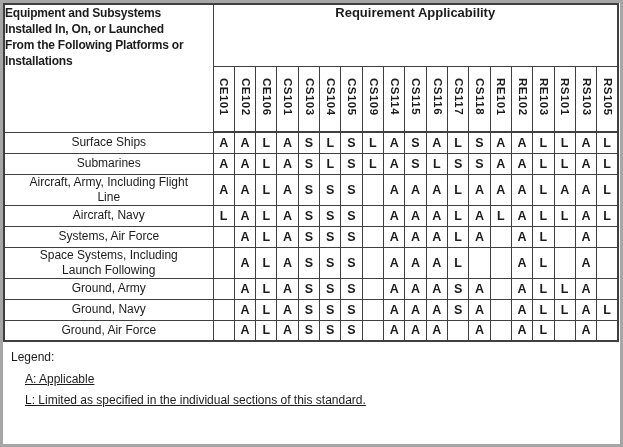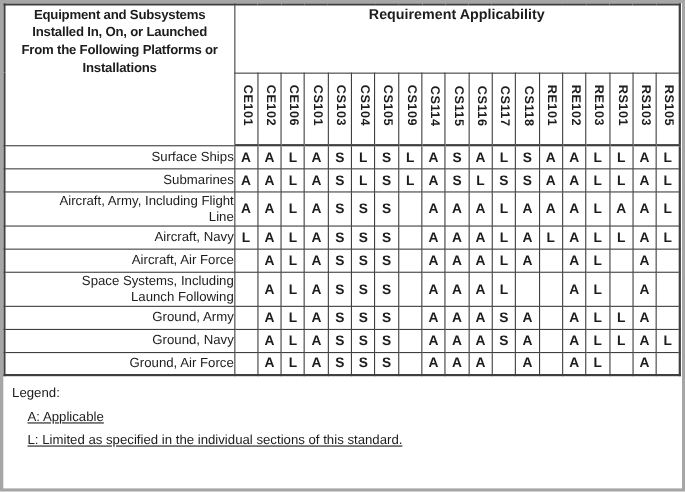--- a/index.html
+++ b/index.html
@@ -28,21 +28,21 @@
     width:616px;
     margin:0;
   }
   table.matrix th, table.matrix td{
     border:1px solid var(--border);
     padding:0;
     color:var(--text);
   }
   
   th.corner{
-    text-align:center;
+    text-align:left;
     vertical-align:top;
     padding:6px 4px 0 6px;
     font-size:12px;
     font-weight:700;
     line-height:16px;
     letter-spacing:-0.2px;
     white-space:pre;
     border-bottom-width:2px;
   }
   
@@ -69,21 +69,21 @@
     font-weight:600;
     letter-spacing:0.5px;
     line-height:1;
   }
   
   tbody td{
     border-top-width:2px;
     border-bottom-width:2px;
   }
   td.row-label{
-    text-align:right;
+    text-align:center;
     vertical-align:middle;
     padding:3px 2px 3px 6px;
     font-size:12px;
     font-weight:400;
     line-height:15px;
     white-space:pre;
     height:21px;
   }
   td.cell{
     text-align:center;
@@ -231,21 +231,21 @@
           <td class="cell">L</td>
           <td class="cell">A</td>
           <td class="cell">L</td>
           <td class="cell">A</td>
           <td class="cell">L</td>
           <td class="cell">L</td>
           <td class="cell">A</td>
           <td class="cell">L</td>
         </tr>
         <tr>
-          <td class="row-label">Aircraft, Air Force</td>
+          <td class="row-label">Systems, Air Force</td>
           <td class="cell"></td>
           <td class="cell">A</td>
           <td class="cell">L</td>
           <td class="cell">A</td>
           <td class="cell">S</td>
           <td class="cell">S</td>
           <td class="cell">S</td>
           <td class="cell"></td>
           <td class="cell">A</td>
           <td class="cell">A</td>

